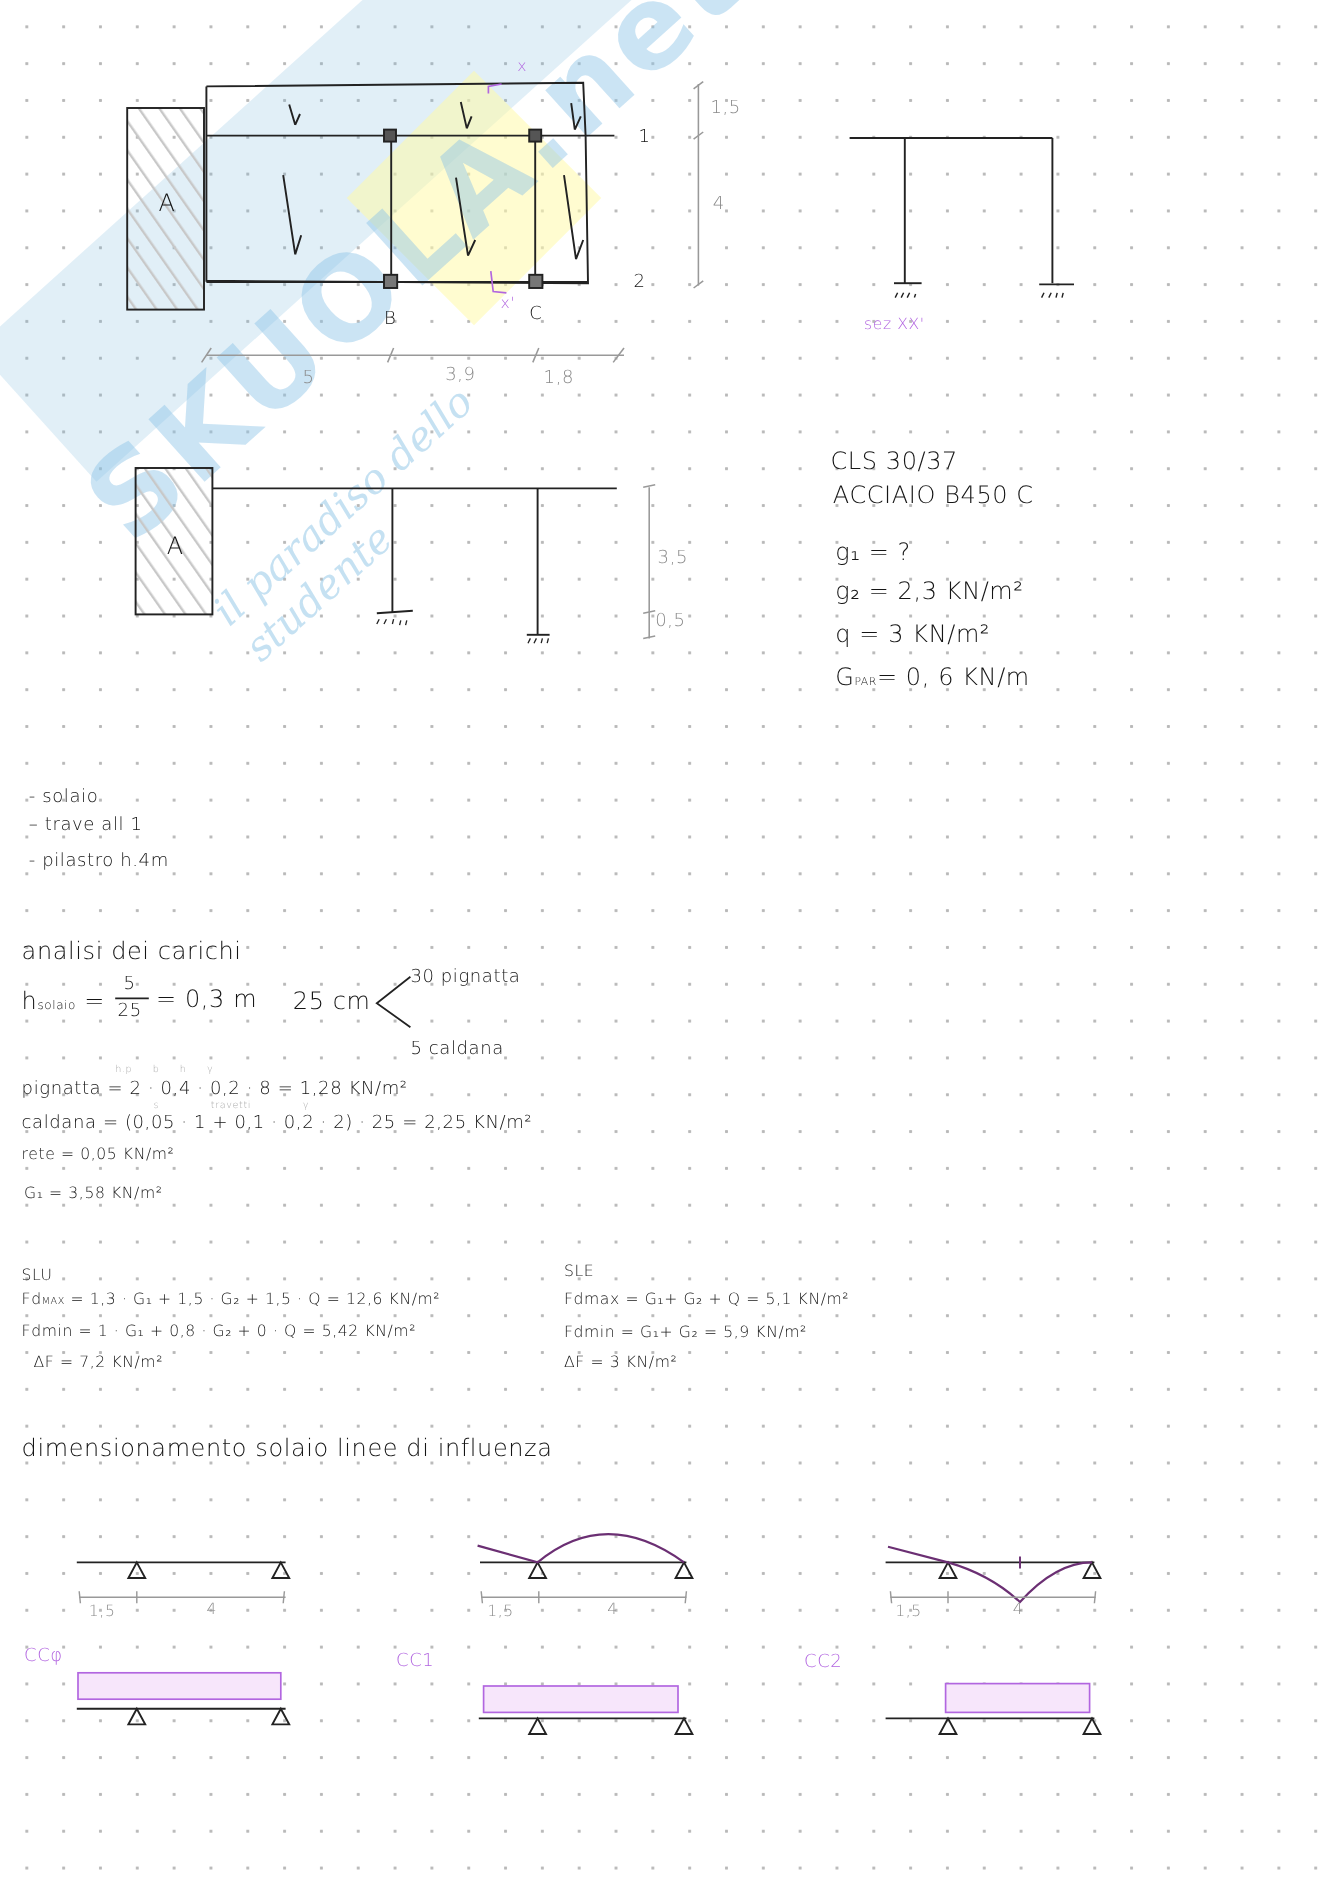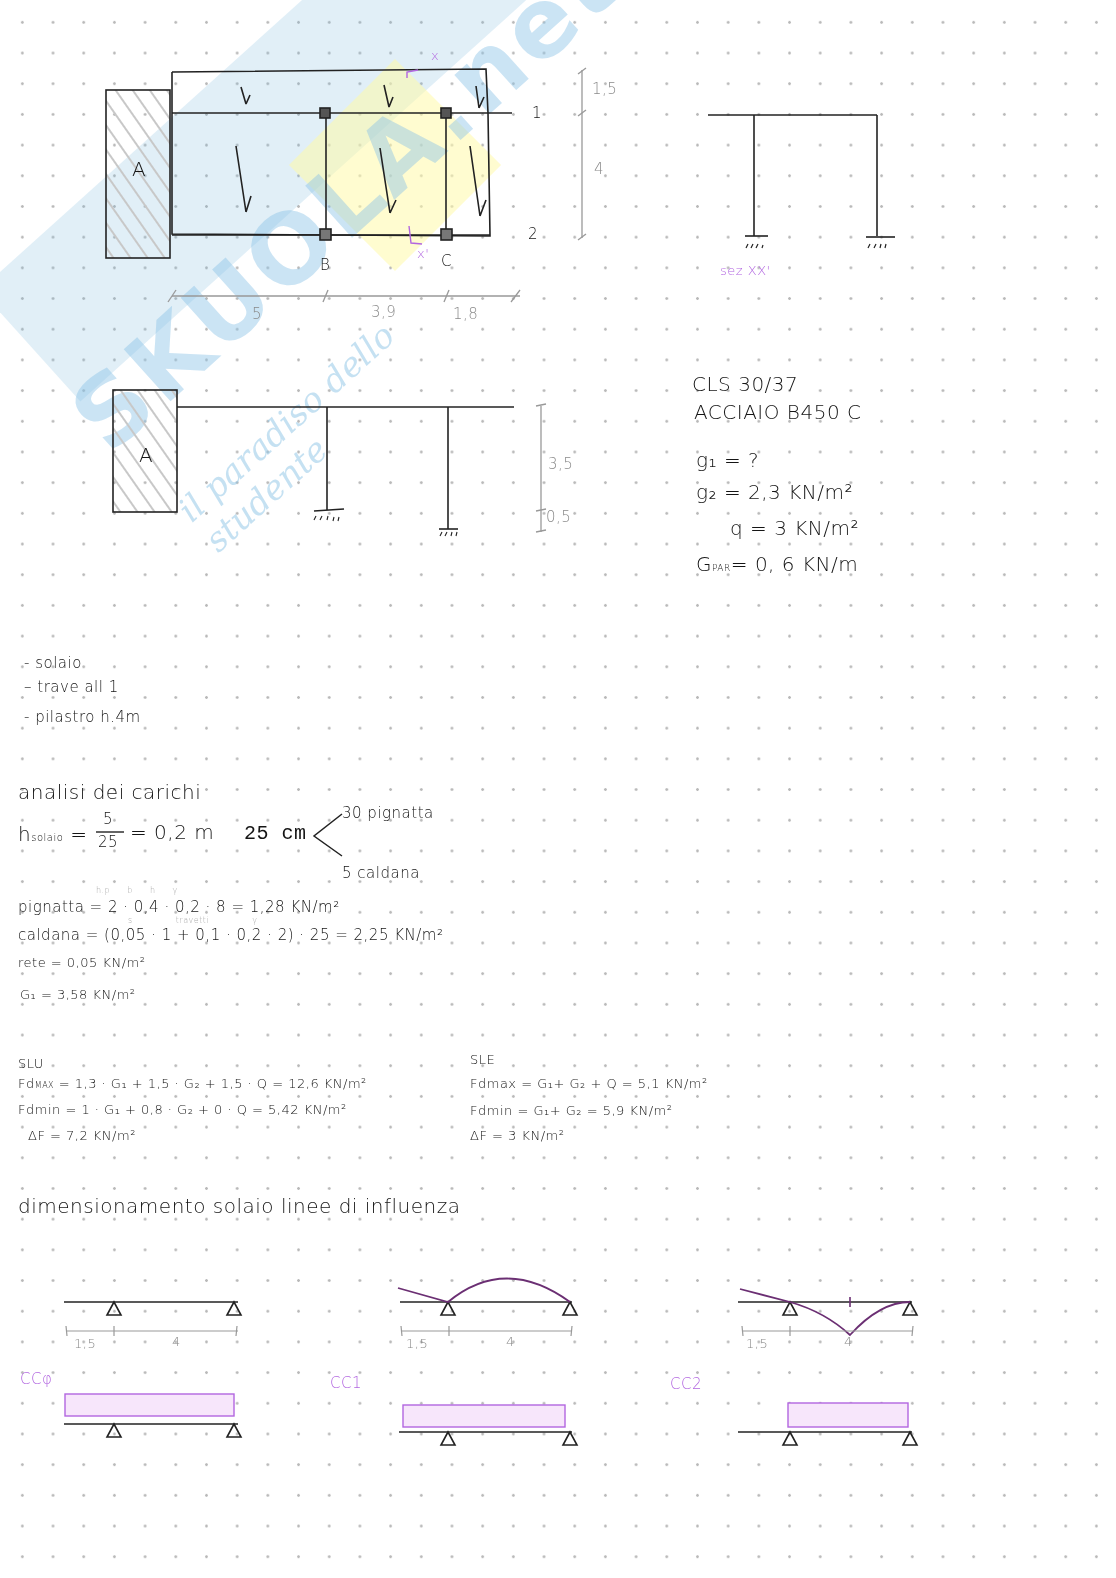--- a/index.html
+++ b/index.html
@@ -185,33 +185,33 @@
   <div class="t xs purple" style="left:720px;top:263px;">sez XX'</div>
 
   <div class="t hw" style="left:139px;top:443px;">A</div>
   <div class="t sm gray" style="left:548px;top:455px;text-align:right;">3,5</div>
   <div class="t sm gray" style="left:546px;top:508px;">0,5</div>
 
   <div class="t hw" style="left:692px;top:372px;">CLS 30/37</div>
   <div class="t hw" style="left:694px;top:400px;">ACCIAIO B450 C</div>
   <div class="t hw" style="left:696px;top:448px;">g₁ = ?</div>
   <div class="t hw" style="left:696px;top:480px;">g₂ = 2,3 KN/m²</div>
-  <div class="t hw" style="left:696px;top:516px;margin-left:34px;">q = 3 KN/m²</div>
+  <div class="t hw" style="left:696px;top:516px;">q = 3 KN/m²</div>
   <div class="t hw" style="left:696px;top:552px;"><span>G</span><span style="font-size:9px;">PAR</span><span>= 0, 6 KN/m</span></div>
 
   <div class="t sm" style="left:24px;top:654px;">- solaio</div>
   <div class="t sm" style="left:24px;top:678px;">– trave all 1</div>
   <div class="t sm" style="left:24px;top:708px;">- pilastro h.4m</div>
 
   <div class="t hw" style="left:18px;top:780px;">analisi dei carichi</div>
   <div class="t hw" style="left:18px;top:822px;text-align:right;"><span>h</span><span style="font-size:10px;">solaio</span> =</div>
   <div class="t sm" style="left:103px;top:810px;">5</div>
   <div class="t sm" style="left:98px;top:833px;">25</div>
-  <div class="t hw" style="left:130px;top:820px;">= 0,2  m</div>
-  <div class="t hw" style="left:244px;top:822px;font-family:Liberation Mono, monospace;">25 cm</div>
+  <div class="t hw" style="left:130px;top:820px;">= 0,3  m</div>
+  <div class="t hw" style="left:244px;top:822px;">25 cm</div>
   <div class="t sm" style="left:342px;top:804px;">30 pignatta</div>
   <div class="t sm" style="left:342px;top:864px;">5 caldana</div>
 
   <div class="t" style="left:96px;top:886px;font-size:8px;color:#aaa;word-spacing:14px;"><span>h.p</span> <span>b</span> <span>h</span> <span>γ</span></div>
   <div class="t sm" style="left:18px;top:898px;">pignatta = 2 · 0,4 · 0,2 · 8 = 1,28  KN/m²</div>
   <div class="t" style="left:128px;top:916px;font-size:8px;color:#aaa;word-spacing:40px;"><span>s</span> <span>travetti</span> <span>γ</span></div>
   <div class="t sm" style="left:18px;top:926px;">caldana = (0,05 · 1  + 0,1 · 0,2 · 2) · 25 = 2,25  KN/m²</div>
   <div class="t xs" style="left:18px;top:955px;">rete = 0,05 KN/m²</div>
   <div class="t xs" style="left:20px;top:987px;">G₁ = 3,58 KN/m²</div>
 

